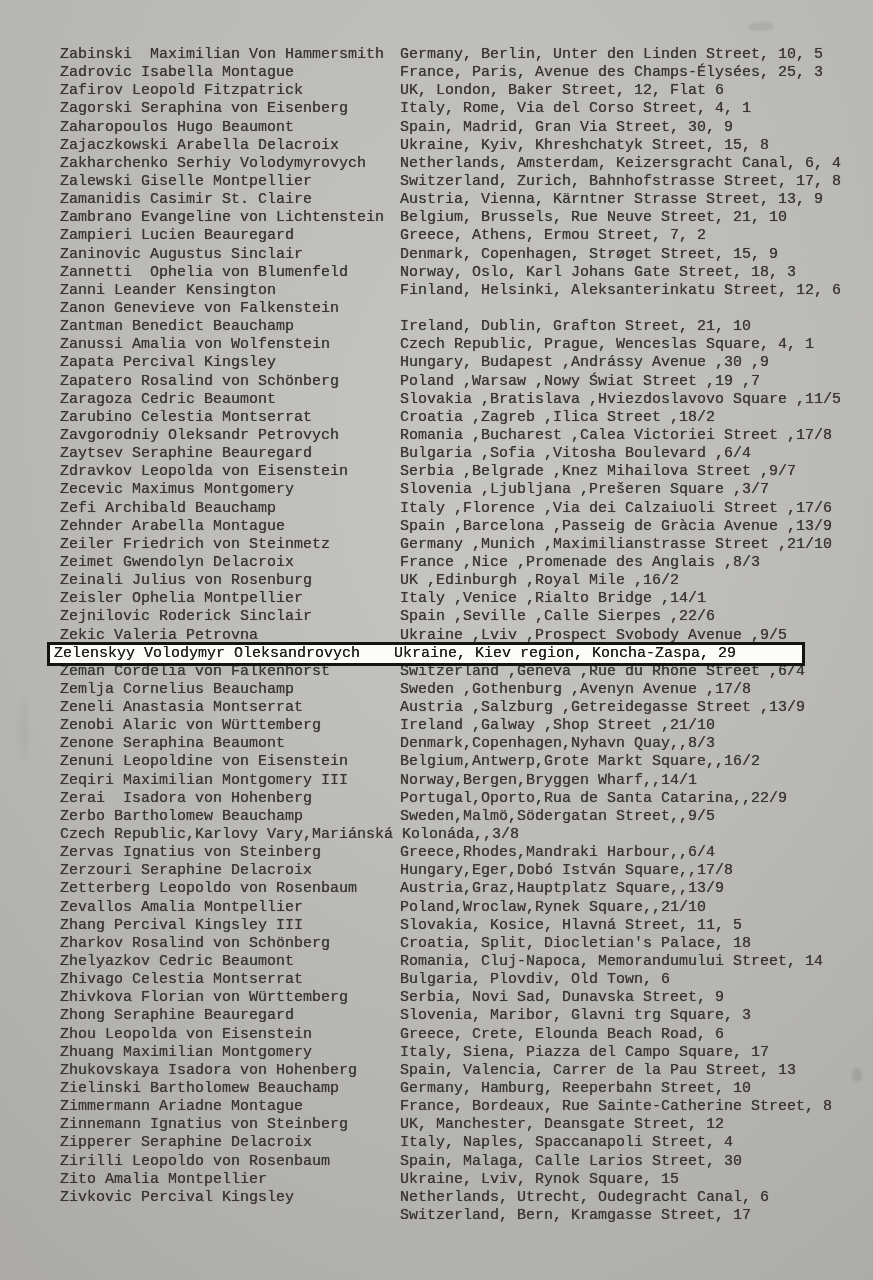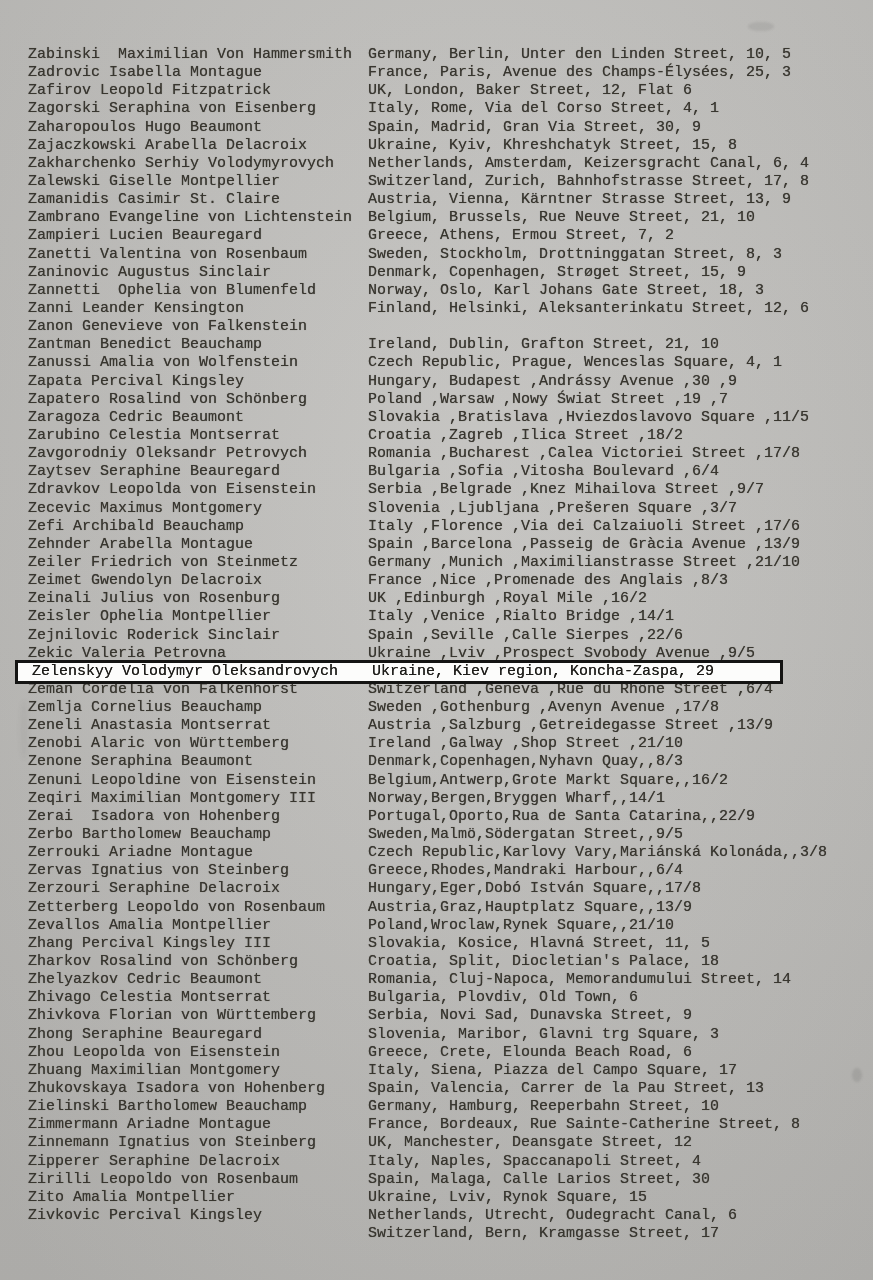--- a/index.html
+++ b/index.html
@@ -15,21 +15,21 @@
       radial-gradient(ellipse at 55% 40%, rgba(255,255,255,0.10), rgba(0,0,0,0.07) 95%),
       linear-gradient(180deg, #c2c1be 0%, #bfbebb 50%, #b9b8b5 100%);
     font-family: "Liberation Mono", "DejaVu Sans Mono", monospace;
   }
   .page {
     position: absolute;
     inset: 0;
   }
   .directory {
     position: absolute;
-    left: 28px;
+    left: 60px;
     top: 46px;
   }
   .row {
     display: flex;
     height: 18.15px;
     line-height: 18.15px;
     font-size: 15px;
     white-space: pre;
     color: #38362f;
     text-shadow: 0 0 0.7px rgba(50,47,42,0.75);
@@ -40,21 +40,21 @@
     overflow: visible;
   }
   .row .address {
     white-space: pre;
   }
   .row.highlight {
     position: relative;
     z-index: 2;
     width: 748px;
     margin-left: -10px;
-    padding-left: 14px;
+    padding-left: 4px;
     background: #fcfcfb;
     box-shadow: 0 0 0 3px #141413;
     color: #1e1d1a;
     text-shadow: 0 0 0.5px rgba(20,19,16,0.9);
   }
   .page-number {
     position: absolute;
     left: 797px;
     top: 1303px;
     font-size: 13px;
@@ -84,21 +84,20 @@
       <div class="row"><span class="name">Zadrovic Isabella Montague</span><span class="address">France, Paris, Avenue des Champs-Élysées, 25, 3</span></div>
       <div class="row"><span class="name">Zafirov Leopold Fitzpatrick</span><span class="address">UK, London, Baker Street, 12, Flat 6</span></div>
       <div class="row"><span class="name">Zagorski Seraphina von Eisenberg</span><span class="address">Italy, Rome, Via del Corso Street, 4, 1</span></div>
       <div class="row"><span class="name">Zaharopoulos Hugo Beaumont</span><span class="address">Spain, Madrid, Gran Via Street, 30, 9</span></div>
       <div class="row"><span class="name">Zajaczkowski Arabella Delacroix</span><span class="address">Ukraine, Kyiv, Khreshchatyk Street, 15, 8</span></div>
       <div class="row"><span class="name">Zakharchenko Serhiy Volodymyrovych</span><span class="address">Netherlands, Amsterdam, Keizersgracht Canal, 6, 4</span></div>
       <div class="row"><span class="name">Zalewski Giselle Montpellier</span><span class="address">Switzerland, Zurich, Bahnhofstrasse Street, 17, 8</span></div>
       <div class="row"><span class="name">Zamanidis Casimir St. Claire</span><span class="address">Austria, Vienna, Kärntner Strasse Street, 13, 9</span></div>
       <div class="row"><span class="name">Zambrano Evangeline von Lichtenstein</span><span class="address">Belgium, Brussels, Rue Neuve Street, 21, 10</span></div>
       <div class="row"><span class="name">Zampieri Lucien Beauregard</span><span class="address">Greece, Athens, Ermou Street, 7, 2</span></div>
-      <div class="row"><span class="name">Zanetti Valentina von Rosenbaum</span><span class="address">Sweden, Stockholm, Drottninggatan Street, 8, 3</span></div>
       <div class="row"><span class="name">Zaninovic Augustus Sinclair</span><span class="address">Denmark, Copenhagen, Strøget Street, 15, 9</span></div>
       <div class="row"><span class="name">Zannetti  Ophelia von Blumenfeld</span><span class="address">Norway, Oslo, Karl Johans Gate Street, 18, 3</span></div>
       <div class="row"><span class="name">Zanni Leander Kensington</span><span class="address">Finland, Helsinki, Aleksanterinkatu Street, 12, 6</span></div>
       <div class="row"><span class="name">Zanon Genevieve von Falkenstein</span></div>
       <div class="row"><span class="name">Zantman Benedict Beauchamp</span><span class="address">Ireland, Dublin, Grafton Street, 21, 10</span></div>
       <div class="row"><span class="name">Zanussi Amalia von Wolfenstein</span><span class="address">Czech Republic, Prague, Wenceslas Square, 4, 1</span></div>
       <div class="row"><span class="name">Zapata Percival Kingsley</span><span class="address">Hungary, Budapest ,Andrássy Avenue ,30 ,9</span></div>
       <div class="row"><span class="name">Zapatero Rosalind von Schönberg</span><span class="address">Poland ,Warsaw ,Nowy Świat Street ,19 ,7</span></div>
       <div class="row"><span class="name">Zaragoza Cedric Beaumont</span><span class="address">Slovakia ,Bratislava ,Hviezdoslavovo Square ,11/5</span></div>
       <div class="row"><span class="name">Zarubino Celestia Montserrat</span><span class="address">Croatia ,Zagreb ,Ilica Street ,18/2</span></div>
@@ -117,21 +116,21 @@
       <div class="row highlight"><span class="name">Zelenskyy Volodymyr Oleksandrovych</span><span class="address">Ukraine, Kiev region, Koncha-Zaspa, 29</span></div>
       <div class="row"><span class="name">Zeman Cordelia von Falkenhorst</span><span class="address">Switzerland ,Geneva ,Rue du Rhône Street ,6/4</span></div>
       <div class="row"><span class="name">Zemlja Cornelius Beauchamp</span><span class="address">Sweden ,Gothenburg ,Avenyn Avenue ,17/8</span></div>
       <div class="row"><span class="name">Zeneli Anastasia Montserrat</span><span class="address">Austria ,Salzburg ,Getreidegasse Street ,13/9</span></div>
       <div class="row"><span class="name">Zenobi Alaric von Württemberg</span><span class="address">Ireland ,Galway ,Shop Street ,21/10</span></div>
       <div class="row"><span class="name">Zenone Seraphina Beaumont</span><span class="address">Denmark,Copenhagen,Nyhavn Quay,,8/3</span></div>
       <div class="row"><span class="name">Zenuni Leopoldine von Eisenstein</span><span class="address">Belgium,Antwerp,Grote Markt Square,,16/2</span></div>
       <div class="row"><span class="name">Zeqiri Maximilian Montgomery III</span><span class="address">Norway,Bergen,Bryggen Wharf,,14/1</span></div>
       <div class="row"><span class="name">Zerai  Isadora von Hohenberg</span><span class="address">Portugal,Oporto,Rua de Santa Catarina,,22/9</span></div>
       <div class="row"><span class="name">Zerbo Bartholomew Beauchamp</span><span class="address">Sweden,Malmö,Södergatan Street,,9/5</span></div>
-      <div class="row"><span class="name">Zerrouki Ariadne Montague</span><span class="address">Czech Republic,Karlovy Vary,Mariánská Kolonáda,,3/8</span></div>
+      <div class="row"><span class="address">Czech Republic,Karlovy Vary,Mariánská Kolonáda,,3/8</span></div>
       <div class="row"><span class="name">Zervas Ignatius von Steinberg</span><span class="address">Greece,Rhodes,Mandraki Harbour,,6/4</span></div>
       <div class="row"><span class="name">Zerzouri Seraphine Delacroix</span><span class="address">Hungary,Eger,Dobó István Square,,17/8</span></div>
       <div class="row"><span class="name">Zetterberg Leopoldo von Rosenbaum</span><span class="address">Austria,Graz,Hauptplatz Square,,13/9</span></div>
       <div class="row"><span class="name">Zevallos Amalia Montpellier</span><span class="address">Poland,Wroclaw,Rynek Square,,21/10</span></div>
       <div class="row"><span class="name">Zhang Percival Kingsley III</span><span class="address">Slovakia, Kosice, Hlavná Street, 11, 5</span></div>
       <div class="row"><span class="name">Zharkov Rosalind von Schönberg</span><span class="address">Croatia, Split, Diocletian's Palace, 18</span></div>
       <div class="row"><span class="name">Zhelyazkov Cedric Beaumont</span><span class="address">Romania, Cluj-Napoca, Memorandumului Street, 14</span></div>
       <div class="row"><span class="name">Zhivago Celestia Montserrat</span><span class="address">Bulgaria, Plovdiv, Old Town, 6</span></div>
       <div class="row"><span class="name">Zhivkova Florian von Württemberg</span><span class="address">Serbia, Novi Sad, Dunavska Street, 9</span></div>
       <div class="row"><span class="name">Zhong Seraphine Beauregard</span><span class="address">Slovenia, Maribor, Glavni trg Square, 3</span></div>

